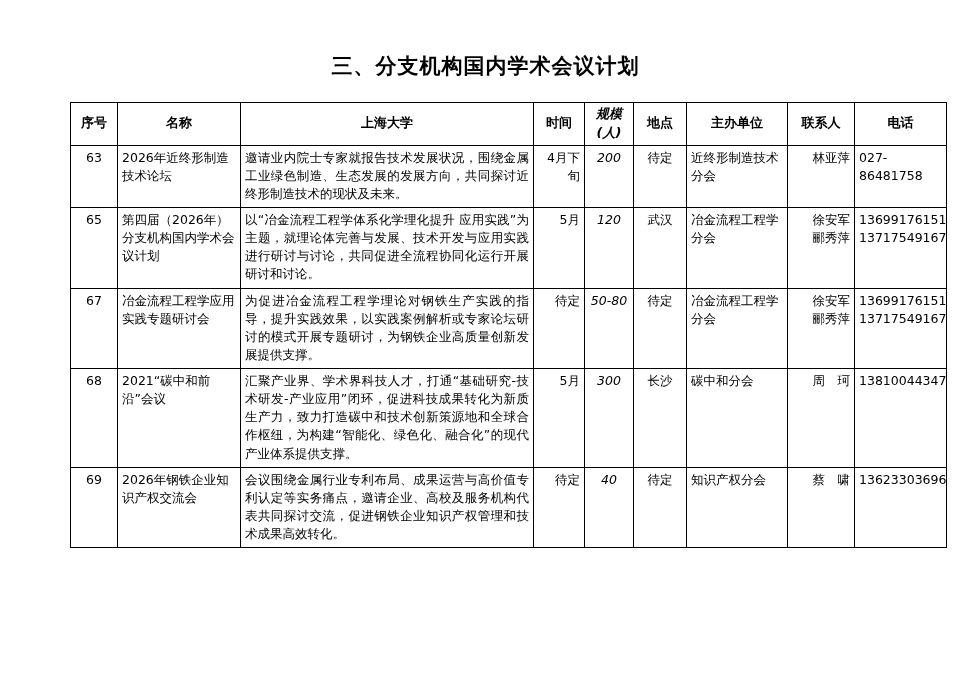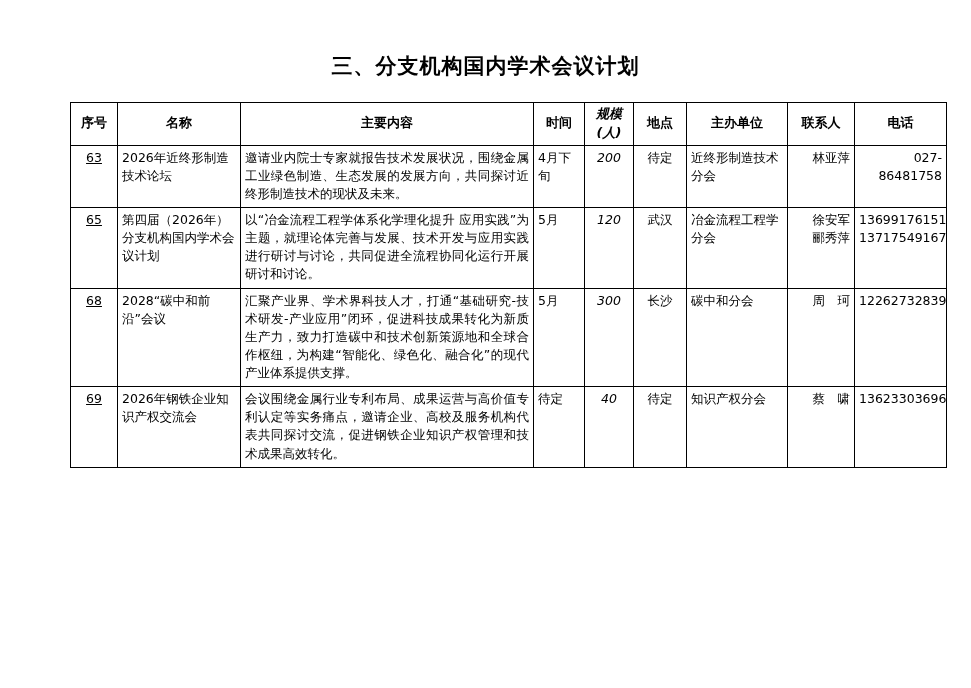--- a/index.html
+++ b/index.html
@@ -49,51 +49,51 @@
     text-align: center;
     vertical-align: middle;
     font-weight: bold;
     font-size: 13px;
     height: 34px;
     padding: 2px;
   }
   .c-seq   { width: 42px;  text-align: center; }
   .c-name  { width: 118px; }
   .c-main  { width: 288px; }
-  .c-time  { width: 46px;  text-align: left; }
+  .c-time  { width: 46px;  text-align: right; }
   .c-scale { width: 44px;  text-align: center; font-style: italic; }
   .c-place { width: 48px;  text-align: center; }
   .c-org   { width: 96px; }
   .c-contact { width: 62px; text-align: right; }
   .c-phone { width: 87px; }
 
-  td.c-seq { vertical-align: top; padding-top: 4px; text-decoration: underline; }
+  td.c-seq { vertical-align: top; padding-top: 4px; }
   td.c-time, td.c-scale, td.c-place { vertical-align: top; padding-top: 4px; }
 
   .contact-cell {
     white-space: pre-line;
   }
-  .phone-cell { white-space: pre-line; font-family: "DejaVu Sans", "Liberation Sans", sans-serif; text-align: right; }
+  .phone-cell { white-space: pre-line; font-family: "DejaVu Sans", "Liberation Sans", sans-serif; }
   .org-cell { white-space: pre-line; }
   .name-cell { white-space: pre-line; }
   .main-cell { text-align: justify; }
 </style>
 </head>
 <body>
 
 <div class="page">
 
   <div class="doc-title">三、分支机构国内学术会议计划</div>
 
   <table class="plan">
     <thead>
       <tr>
         <th class="c-seq">序号</th>
         <th class="c-name">名称</th>
-        <th class="c-main">主要内容</th>
+        <th class="c-main">上海大学</th>
         <th class="c-time">时间</th>
         <th class="c-scale" style="white-space:pre-line">规模
 (人)</th>
         <th class="c-place">地点</th>
         <th class="c-org">主办单位</th>
         <th class="c-contact">联系人</th>
         <th class="c-phone">电话</th>
       </tr>
     </thead>
     <tbody>
@@ -119,31 +119,44 @@
         <td class="c-scale">120</td>
         <td class="c-place">武汉</td>
         <td class="c-org org-cell">冶金流程工程学分会</td>
         <td class="c-contact contact-cell">徐安军
 郦秀萍</td>
         <td class="c-phone phone-cell">13699176151
 13717549167</td>
       </tr>
 
 
+      <tr>
+        <td class="c-seq">67</td>
+        <td class="c-name name-cell">冶金流程工程学应用实践专题研讨会</td>
+        <td class="c-main main-cell">为促进冶金流程工程学理论对钢铁生产实践的指导，提升实践效果，以实践案例解析或专家论坛研讨的模式开展专题研讨，为钢铁企业高质量创新发展提供支撑。</td>
+        <td class="c-time" style="white-space:pre-line">待定</td>
+        <td class="c-scale">50-80</td>
+        <td class="c-place">待定</td>
+        <td class="c-org org-cell">冶金流程工程学分会</td>
+        <td class="c-contact contact-cell">徐安军
+郦秀萍</td>
+        <td class="c-phone phone-cell">13699176151
+13717549167</td>
+      </tr>
 
       <tr>
         <td class="c-seq">68</td>
-        <td class="c-name name-cell">2028“碳中和前沿”会议</td>
+        <td class="c-name name-cell">2021“碳中和前沿”会议</td>
         <td class="c-main main-cell">汇聚产业界、学术界科技人才，打通“基础研究-技术研发-产业应用”闭环，促进科技成果转化为新质生产力，致力打造碳中和技术创新策源地和全球合作枢纽，为构建“智能化、绿色化、融合化”的现代产业体系提供支撑。</td>
         <td class="c-time" style="white-space:pre-line">5月</td>
         <td class="c-scale">300</td>
         <td class="c-place">长沙</td>
         <td class="c-org org-cell">碳中和分会</td>
         <td class="c-contact contact-cell">周　珂</td>
-        <td class="c-phone phone-cell">12262732839</td>
+        <td class="c-phone phone-cell">13810044347</td>
       </tr>
 
       <tr>
         <td class="c-seq">69</td>
         <td class="c-name name-cell">2026年钢铁企业知识产权交流会</td>
         <td class="c-main main-cell">会议围绕金属行业专利布局、成果运营与高价值专利认定等实务痛点，邀请企业、高校及服务机构代表共同探讨交流，促进钢铁企业知识产权管理和技术成果高效转化。</td>
         <td class="c-time" style="white-space:pre-line">待定</td>
         <td class="c-scale">40</td>
         <td class="c-place">待定</td>
         <td class="c-org org-cell">知识产权分会</td>

